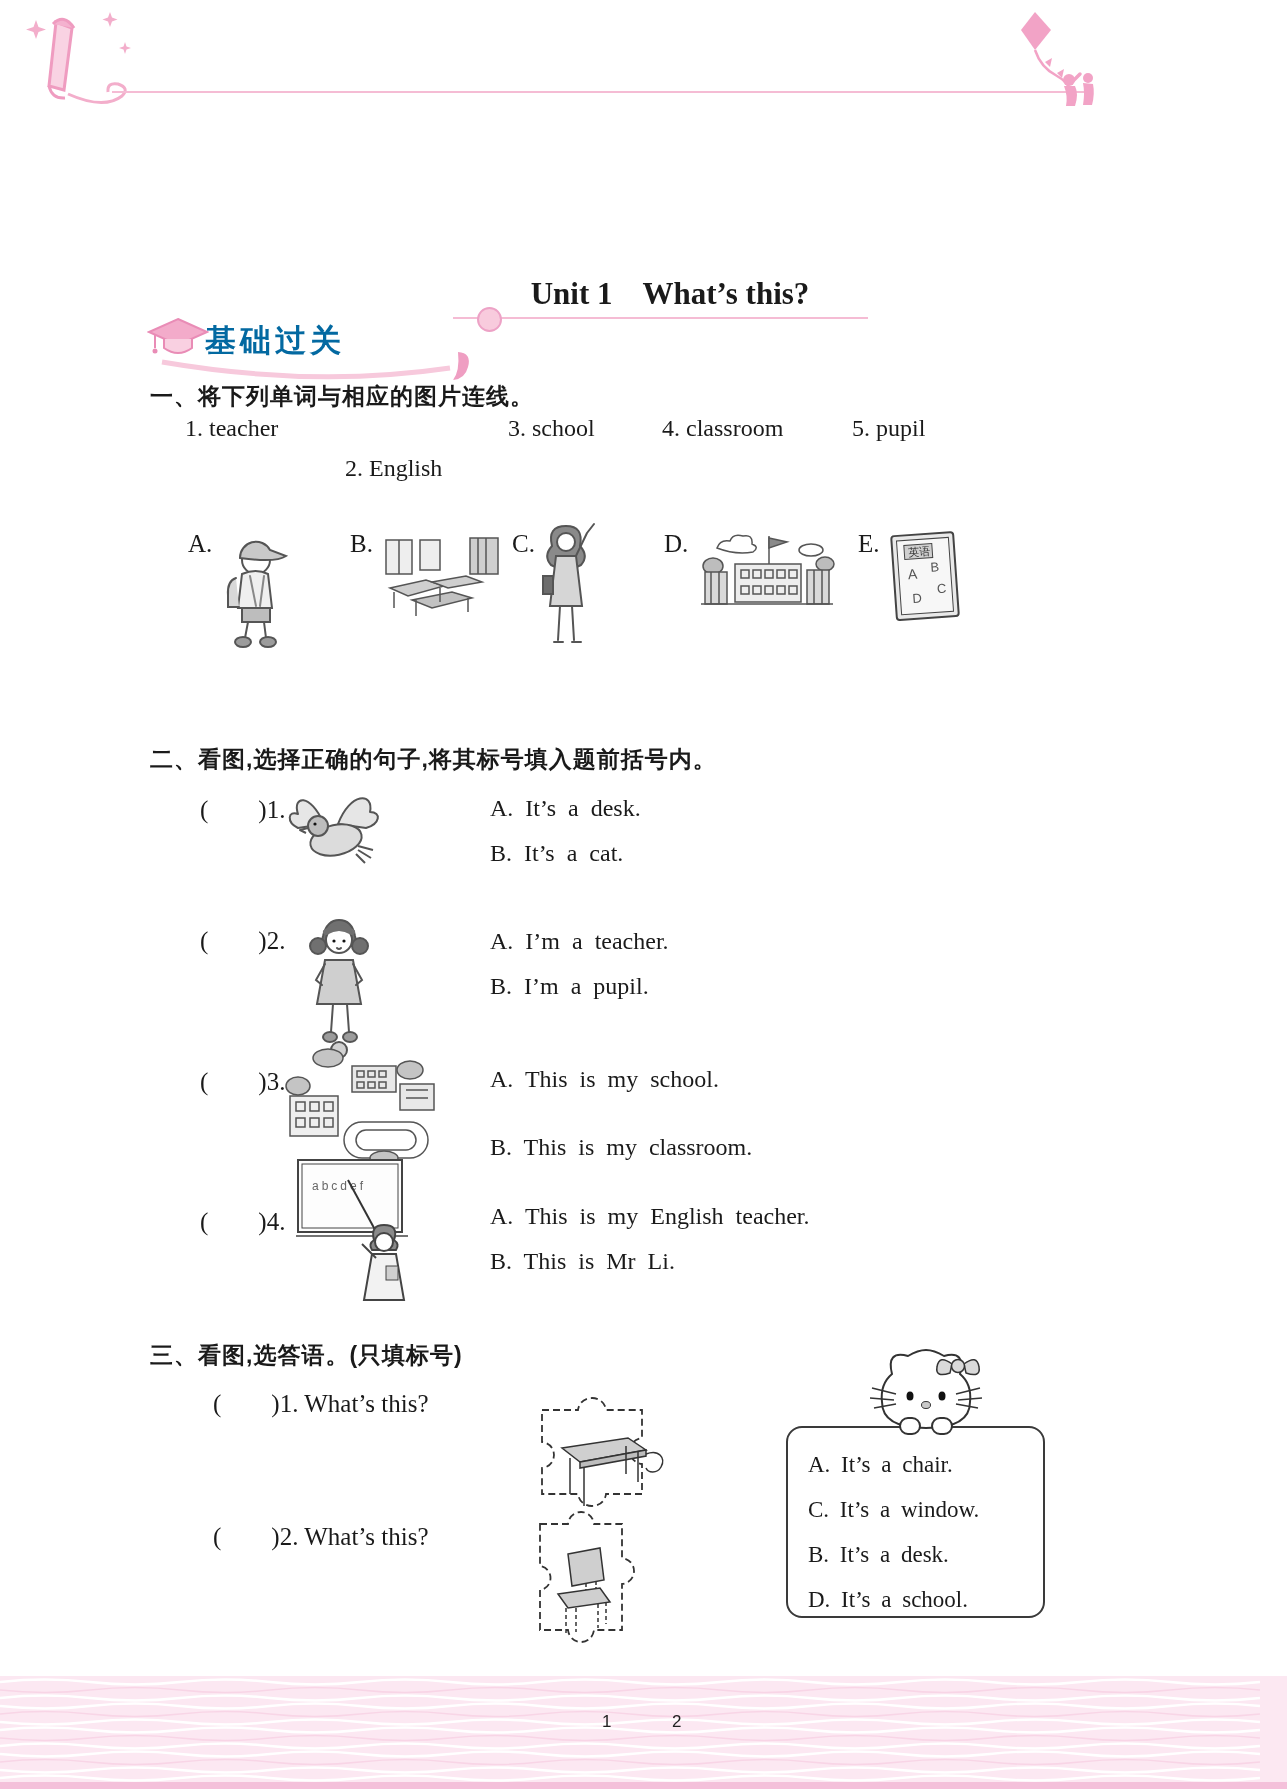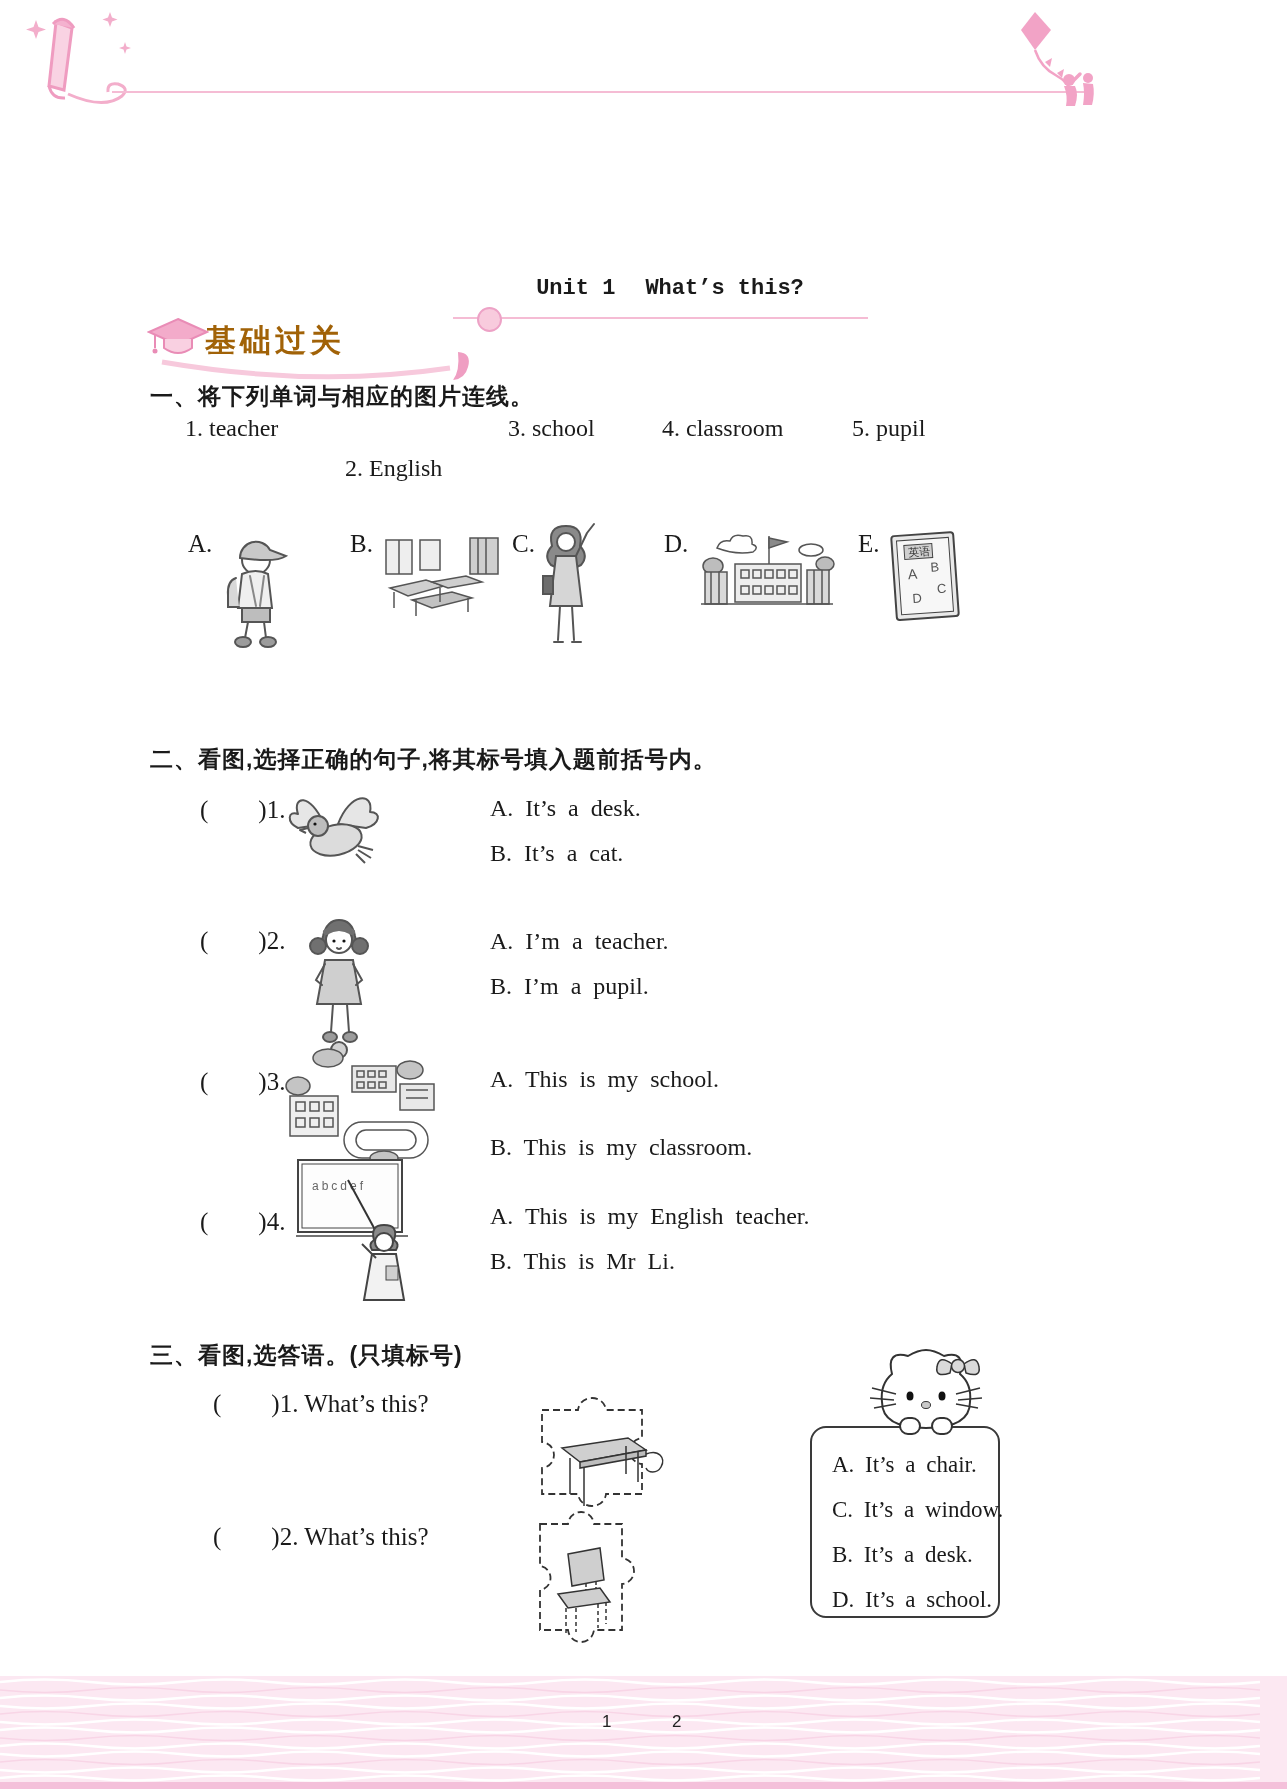--- a/index.html
+++ b/index.html
@@ -3,25 +3,25 @@
 <meta charset="utf-8">
 <style>
   html,body{margin:0;padding:0;background:#fff;}
   .page{position:relative;width:1287px;height:1789px;background:#ffffff;overflow:hidden;
         font-family:"Liberation Serif", serif;color:#1a1a1a;}
   .abs{position:absolute;}
   .cn{font-family:"Liberation Sans", sans-serif;font-weight:700;font-size:23px;letter-spacing:1px;}
   .en{font-family:"Liberation Serif", serif;font-size:24px;}
   .opt{font-family:"Liberation Serif", serif;font-size:24px;word-spacing:6px;white-space:nowrap;}
   .bracket{font-family:"Liberation Serif", serif;font-size:25px;white-space:nowrap;}
-  .title-row{font-family:Liberation Mono, monospace;font-weight:700;font-size:22px;white-space:nowrap;}
+  .title-row{font-family:Liberation Serif, serif;font-weight:700;font-size:31px;white-space:nowrap;}
   .title-row span + span{margin-left:30px;}
   .hline{background:#f5bcd4;height:2px;}
   .badge-text{font-family:"Liberation Sans", sans-serif;font-weight:700;font-size:31px;
-              color:#a16207;letter-spacing:4px;z-index:2;}
+              color:#0369a1;letter-spacing:4px;z-index:2;}
   .answer-box{border:2px solid #3a3a3a;border-radius:16px;background:#fff;z-index:1;}
   .answer-line{font-family:"Liberation Serif", serif;font-size:23px;line-height:45px;word-spacing:5px;white-space:nowrap;}
   .pagenum{font-family:"Liberation Sans", sans-serif;font-size:17px;color:#222;z-index:3;}
   .title-dot{width:21px;height:21px;border-radius:50%;background:#f8cbdd;border:2px solid #eda2c6;}
   svg text{font-family:"Liberation Sans", sans-serif;}
 </style>
 </head>
 <body>
 
 <div class="page">
@@ -276,21 +276,21 @@
     <path d="M102,20 q13,-10 15,3 q2,11 -13,6 z" fill="#d9d9d9" stroke="#333" stroke-width="1.5"></path>
     <circle cx="96" cy="22" r="6.5" fill="#d9d9d9" stroke="#333" stroke-width="1.5"></circle>
     <ellipse cx="48" cy="52" rx="3.5" ry="4.5" fill="#111"></ellipse>
     <ellipse cx="80" cy="52" rx="3.5" ry="4.5" fill="#111"></ellipse>
     <ellipse cx="64" cy="61" rx="4.5" ry="3.5" fill="#c9c9c9" stroke="#333" stroke-width="1"></ellipse>
     <path d="M10,44 L34,50 M8,54 L32,56 M12,64 L34,60 M118,44 L94,50 M120,54 L96,56 M116,64 L94,60" stroke="#333" stroke-width="1.5"></path>
     <rect x="38" y="74" width="20" height="16" rx="8" fill="#fff" stroke="#333" stroke-width="2"></rect>
     <rect x="70" y="74" width="20" height="16" rx="8" fill="#fff" stroke="#333" stroke-width="2"></rect>
   </svg>
 
-  <div class="abs answer-box" style="left:810px;top:1426px;width:190px;height:192px;padding:14px 0 0 20px;box-sizing:border-box;">
+  <div class="abs answer-box" style="left:786px;top:1426px;width:259px;height:192px;padding:14px 0 0 20px;box-sizing:border-box;">
     <div class="answer-line">A. It’s a chair.</div>
     <div class="answer-line">C. It’s a window.</div>
     <div class="answer-line">B. It’s a desk.</div>
     <div class="answer-line">D. It’s a school.</div>
   </div>
 
   <div class="abs bracket" style="left:213px;top:1523px;">(  )2. What’s this?</div>
 
   <svg class="abs" style="left:516px;top:1496px;" width="130" height="172" viewBox="0 0 130 172">
     <path d="M24,28 h28 c2,-16 24,-16 26,0 h28 v34 c16,2 16,24 0,26 v46 h-28 c-2,16 -24,16 -26,0 h-28 v-40 c14,-2 14,-22 0,-24 z" fill="#fff" stroke="#333" stroke-width="1.8" stroke-dasharray="7 4"></path>

